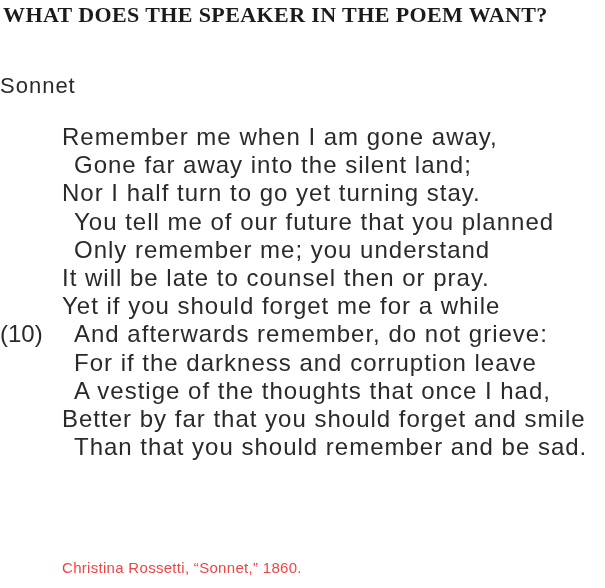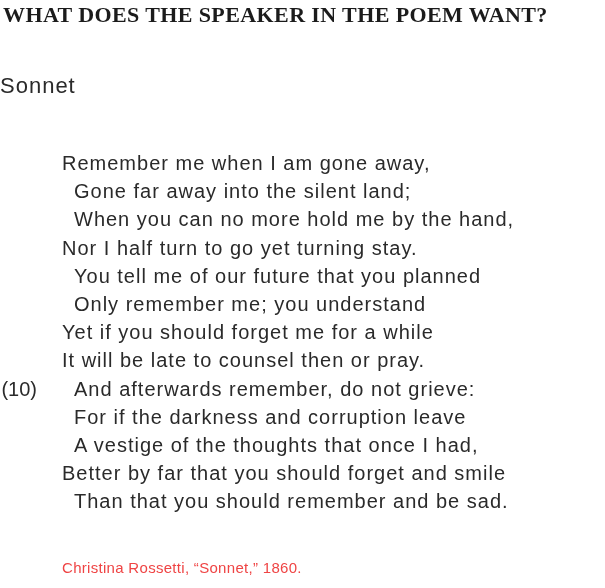--- a/index.html
+++ b/index.html
@@ -34,23 +34,23 @@
     left: 0;
     width: 570px;
     text-align: left;
     font-size: 22px;
     font-weight: normal;
     letter-spacing: 1px;
     color: #2a2a2a;
   }
   .poem-body {
     position: absolute;
-    top: 149px;
+    top: 123px;
     left: 0;
-    font-size: 20px;
+    font-size: 24px;
     letter-spacing: 1px;
     color: #2a2a2a;
   }
   .poem-line {
     line-height: 28.2px;
     white-space: nowrap;
   }
   .line-number {
     display: inline-block;
     width: 37px;
@@ -85,43 +85,40 @@
 
   <div class="poem-body">
   <div class="poem-line">
     <span class="line-number"></span><span class="line-text">Remember me when I am gone away,</span>
   </div>
 
   <div class="poem-line">
     <span class="line-number"></span><span class="line-text indent">Gone far away into the silent land;</span>
   </div>
 
-  <div class="poem-line">
-    <span class="line-number"></span><span class="line-text indent">When you can no more hold me by the hand,</span>
-  </div>
 
   <div class="poem-line">
     <span class="line-number"></span><span class="line-text">Nor I half turn to go yet turning stay.</span>
   </div>
 
 
   <div class="poem-line">
     <span class="line-number"></span><span class="line-text indent">You tell me of our future that you planned</span>
   </div>
 
   <div class="poem-line">
     <span class="line-number"></span><span class="line-text indent">Only remember me; you understand</span>
   </div>
 
   <div class="poem-line">
-    <span class="line-number"></span><span class="line-text">Yet if you should forget me for a while</span>
+    <span class="line-number"></span><span class="line-text">It will be late to counsel then or pray.</span>
   </div>
 
   <div class="poem-line">
-    <span class="line-number"></span><span class="line-text">It will be late to counsel then or pray.</span>
+    <span class="line-number"></span><span class="line-text">Yet if you should forget me for a while</span>
   </div>
 
   <div class="poem-line">
     <span class="line-number">(10)</span><span class="line-text indent">And afterwards remember, do not grieve:</span>
   </div>
 
   <div class="poem-line">
     <span class="line-number"></span><span class="line-text indent">For if the darkness and corruption leave</span>
   </div>
 

